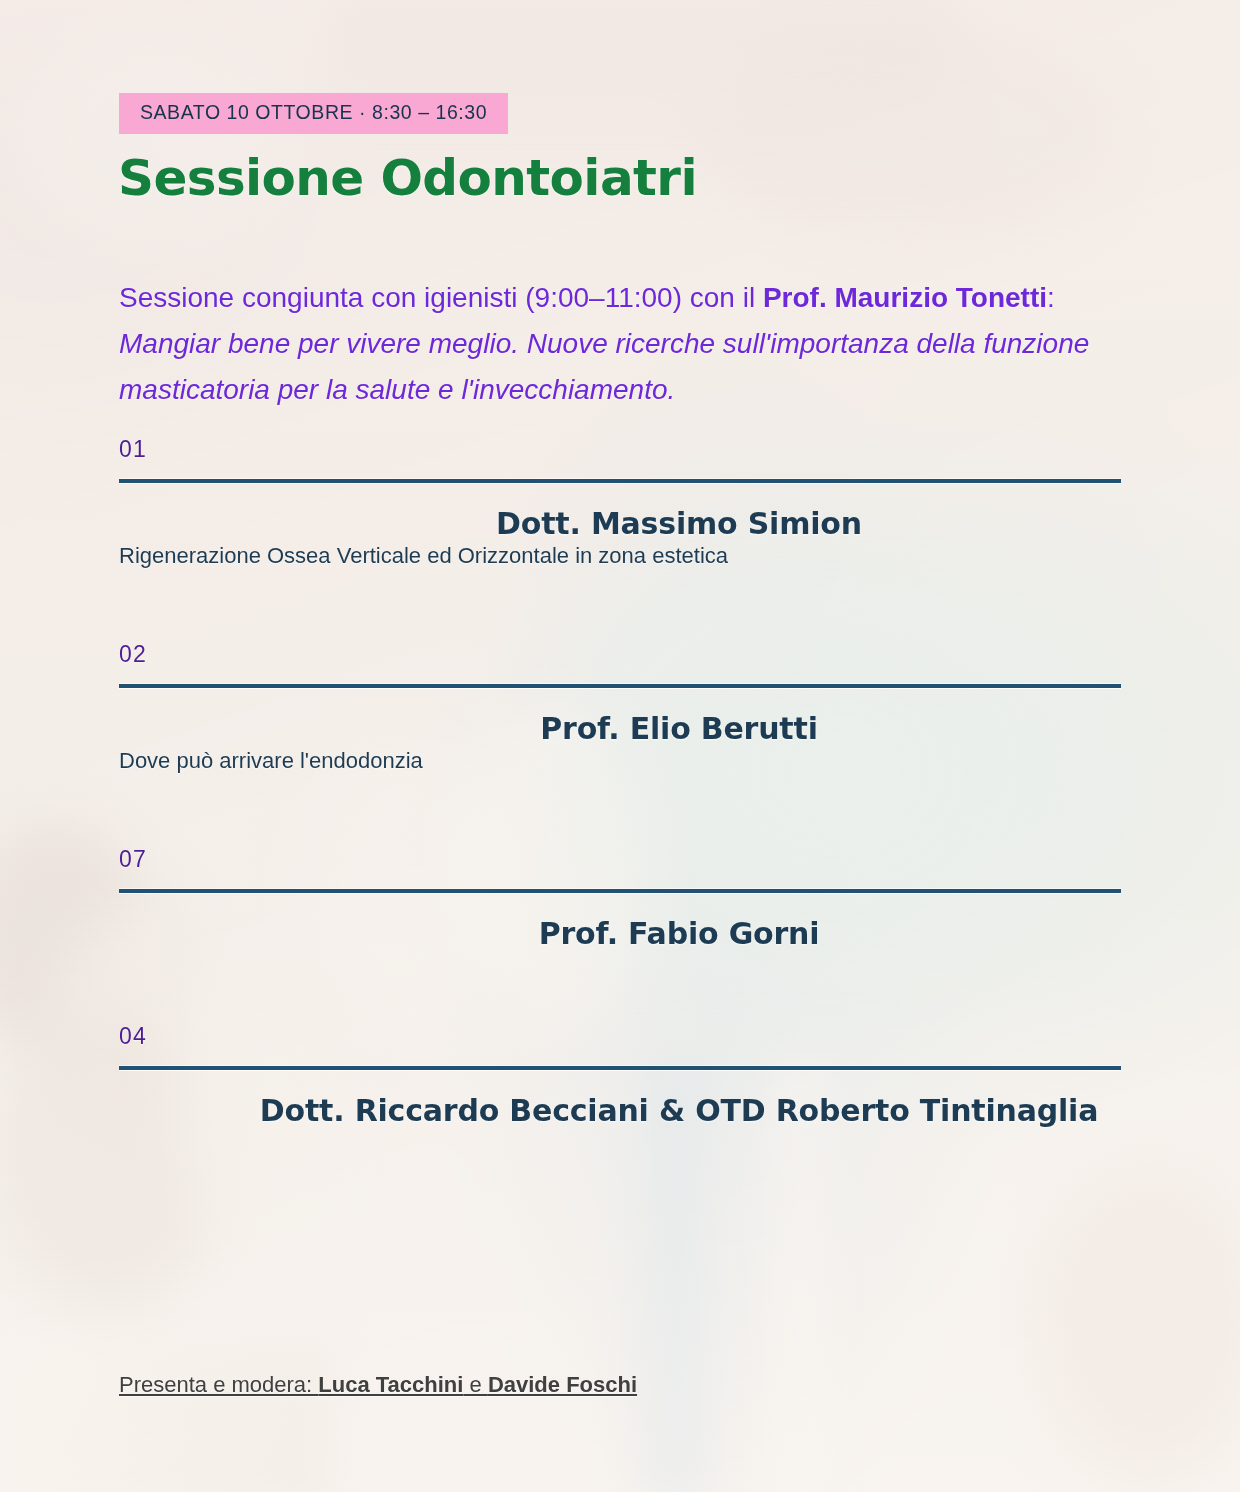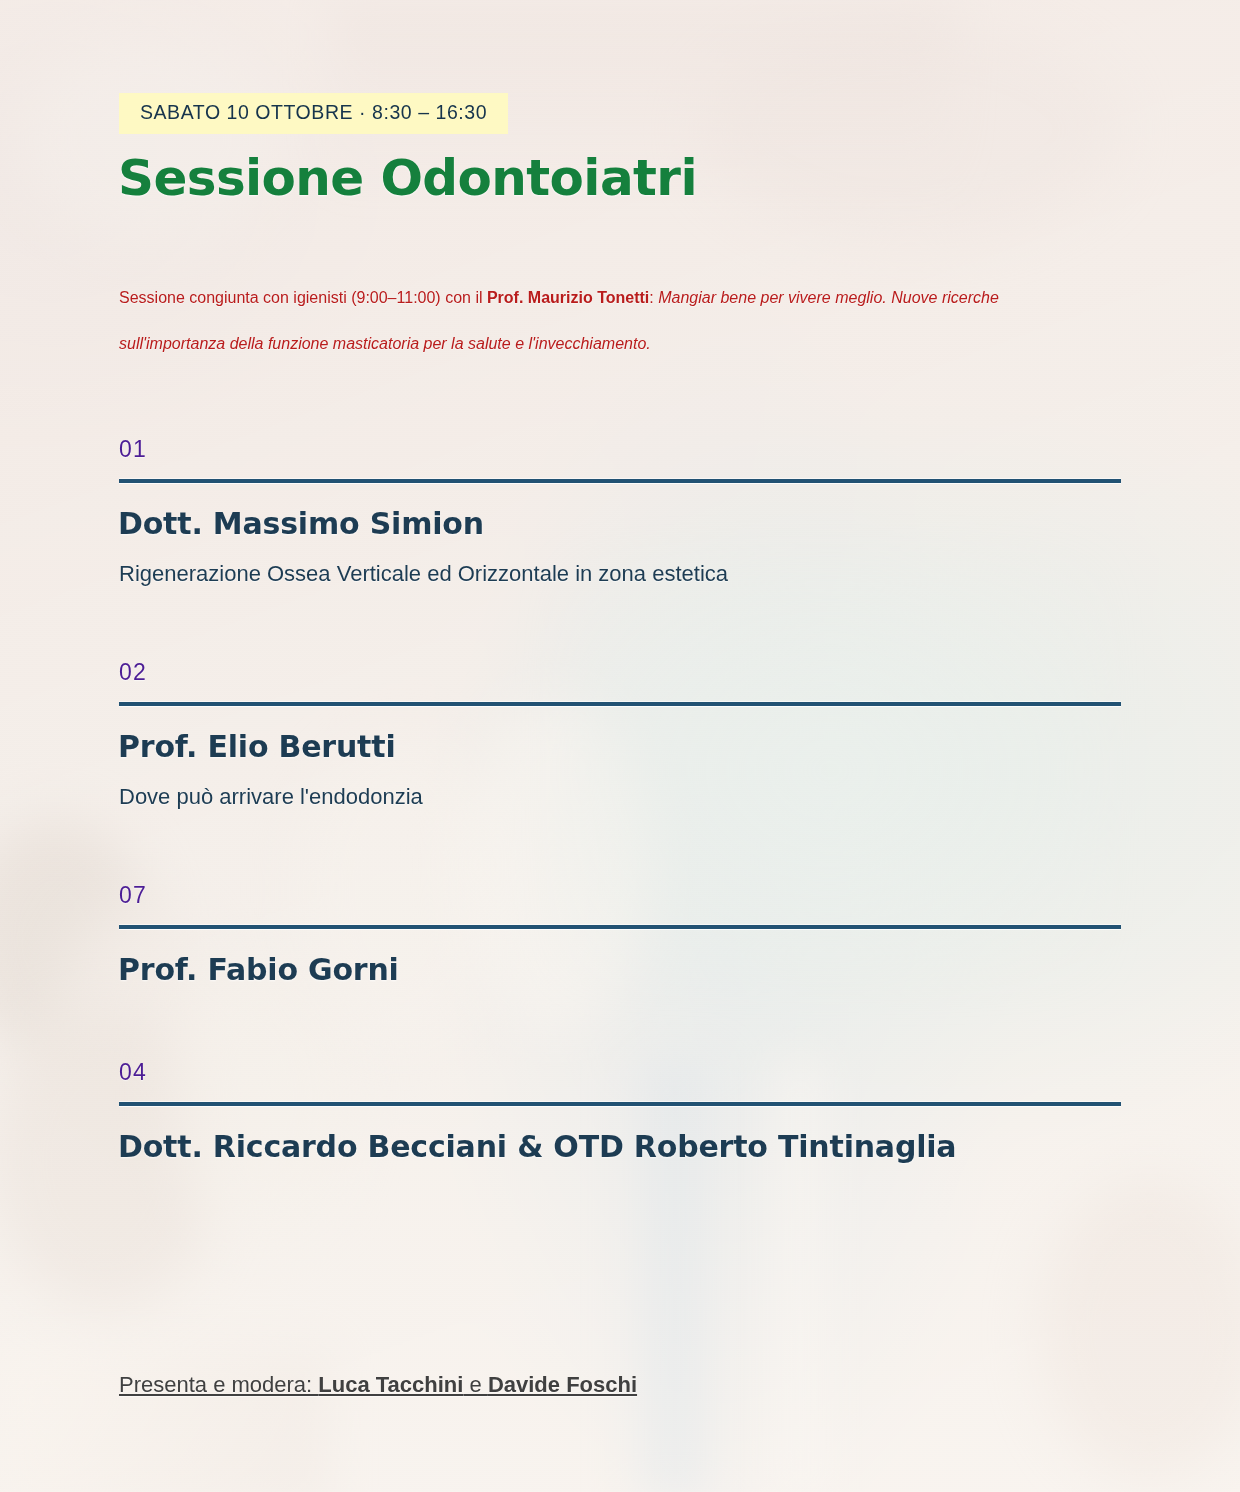--- a/index.html
+++ b/index.html
@@ -61,21 +61,21 @@
     position:relative;
     z-index:2;
     padding:0;
     height:100%;
   }
 
   .date-badge {
     position:absolute;
     left:119px;
     top:93px;
-    background:#fef9c3;
+    background:#f9a8d4;
     color:#16344c;
     font-family:"Liberation Sans", sans-serif;
     font-size:19.5px;
     letter-spacing:0.55px;
     padding:10px 21px 11px 21px;
     line-height:1;
     white-space:nowrap;
   }
 
   .main-title {
@@ -91,23 +91,23 @@
     line-height:1.12;
     white-space:nowrap;
   }
 
   .intro {
     position:absolute;
     left:119px;
     top:275px;
     width:975px;
     font-family:"Liberation Sans", sans-serif;
-    font-size:16px;
+    font-size:28px;
     line-height:46px;
-    color:#b91c1c;
+    color:#6d28d9;
     text-shadow:0 1px 1px rgba(255,255,255,0.6);
   }
   .intro .b { font-weight:700; }
   .intro .it { font-style:italic; }
 
   
   .sessions {
     position:absolute;
     left:0; top:438px;
     width:100%;
@@ -137,28 +137,28 @@
     font-family:"DejaVu Sans", sans-serif;
     font-weight:700;
     font-size:30px;
     letter-spacing:-0.2px;
     color:#1d3c53;
     margin-left:118px;
     margin-top:24px;
     line-height:1.15;
     text-shadow:0 1px 2px rgba(255,255,255,0.7);
     white-space:nowrap;
+    text-align:center;
   }
 
   .session-talk {
     font-family:"Liberation Sans", sans-serif;
     font-size:22px;
     color:#1d3c53;
     margin-left:119px;
-    margin-top:18px;
     line-height:1.3;
     text-shadow:0 1px 1px rgba(255,255,255,0.6);
   }
 
   .session-gap { height:73px; }
 
   .moderators {
     position:absolute;
     left:119px;
     top:1372px;

